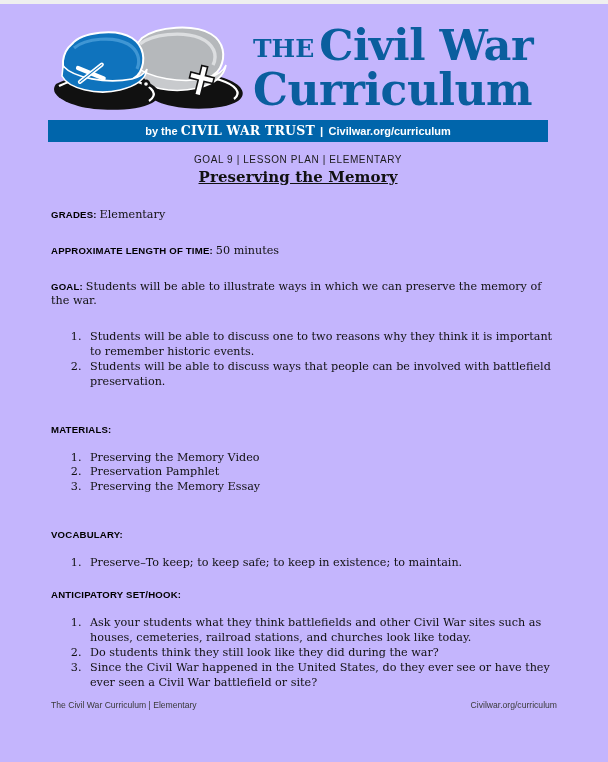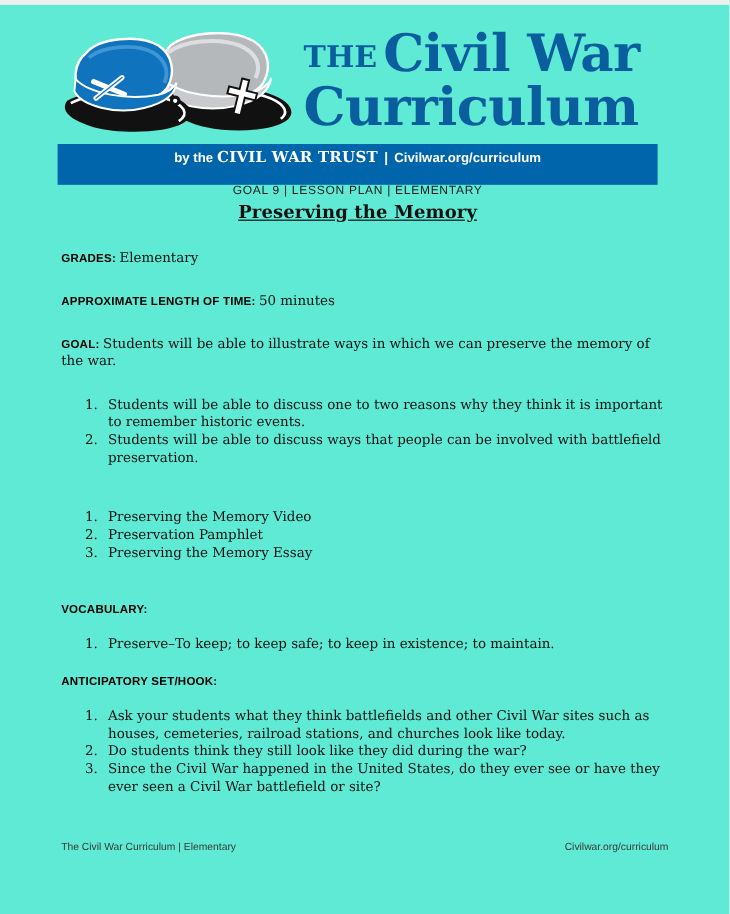--- a/index.html
+++ b/index.html
@@ -12,21 +12,21 @@
     height: 762px;
     font-family: "Liberation Sans", sans-serif;
     position: relative;
     overflow: hidden;
   }
   .page {
     position: absolute;
     left: 0; top: 0;
     width: 608px;
     height: 762px;
-    background: #5eead4;
+    background: #c4b5fd;
   }
   .top-strip {
     position: absolute;
     left: 0; top: 0;
     width: 608px;
     height: 4px;
     background: #efefef;
   }
 
   
@@ -67,21 +67,21 @@
     margin-right: 5px;
     position: relative;
     top: -3px;
   }
 
   .bluebar {
     position: absolute;
     left: 48px;
     top: 120px;
     width: 500px;
-    height: 34px;
+    height: 22px;
     background: #0065ab;
   }
   .bluebar-inner {
     color: #ffffff;
     text-align: center;
     line-height: 22px;
     font-size: 11.5px;
     white-space: nowrap;
   }
   .bb-bythe {
@@ -285,20 +285,21 @@
     </div>
 
     <div class="section sec-gap-lg">
       <ol class="numlist">
         <li>Students will be able to discuss one to two reasons why they think it is important to remember historic events.</li>
         <li>Students will be able to discuss ways that people can be involved with battlefield preservation.</li>
       </ol>
     </div>
 
     <div class="section sec-gap-lg">
+      <div class="section-head">MATERIALS:</div>
       <ol class="numlist">
         <li>Preserving the Memory Video</li>
         <li>Preservation Pamphlet</li>
         <li>Preserving the Memory Essay</li>
       </ol>
     </div>
 
     <div class="section sec-gap-md">
       <div class="section-head">VOCABULARY:</div>
       <ol class="numlist">

